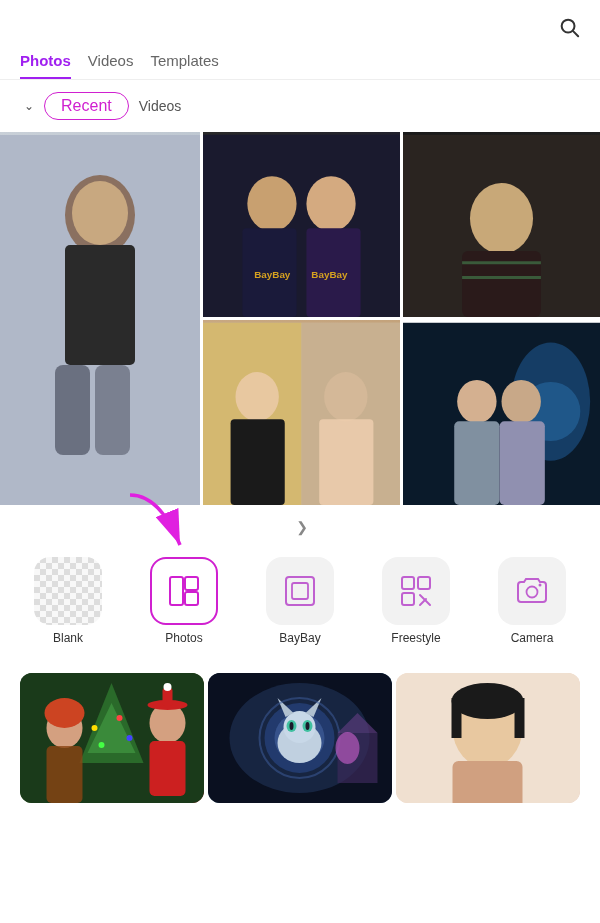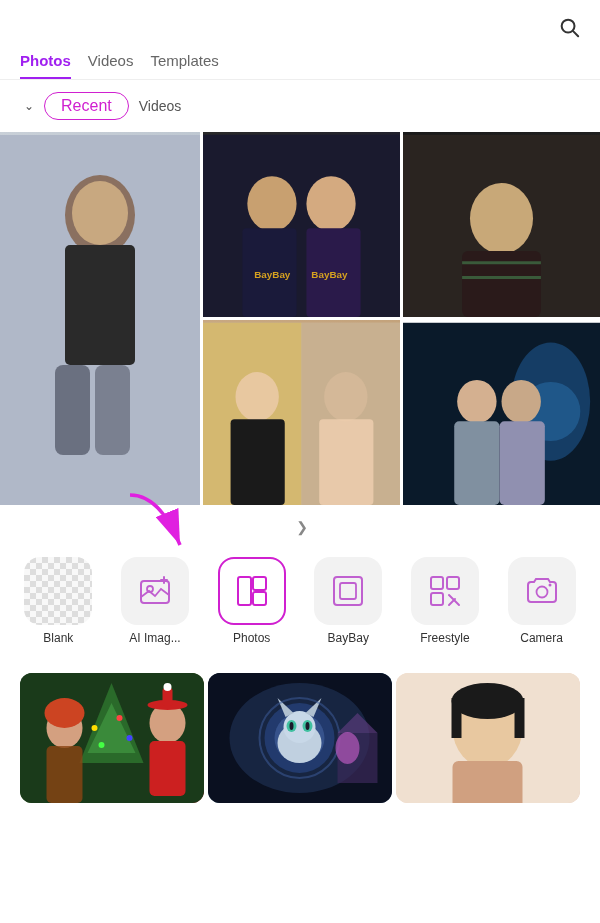--- a/index.html
+++ b/index.html
@@ -331,32 +331,20 @@
 </div>
 
 <div class="create-types">
 
   <div class="create-type">
     <div class="create-type-icon-wrap checkerboard">
     </div>
     <span class="create-type-label">Blank</span>
   </div>
 
-  <div class="create-type">
-    <div class="create-type-icon-wrap">
-      <svg width="36" height="36" viewBox="0 0 36 36">
-        <rect x="4" y="8" width="28" height="22" rx="3" fill="none" stroke="#c060d0" stroke-width="2"></rect>
-        <circle cx="13" cy="16" r="3" fill="none" stroke="#c060d0" stroke-width="1.8"></circle>
-        <polyline points="4,24 12,18 18,23 24,16 32,22" fill="none" stroke="#c060d0" stroke-width="1.8"></polyline>
-        <line x1="27" y1="4" x2="27" y2="10" stroke="#c060d0" stroke-width="2" stroke-linecap="round"></line>
-        <line x1="24" y1="7" x2="30" y2="7" stroke="#c060d0" stroke-width="2" stroke-linecap="round"></line>
-      </svg>
-    </div>
-    <span class="create-type-label">AI Imag...</span>
-  </div>
 
   <div class="create-type">
     <div class="create-type-icon-wrap highlighted">
       <svg width="36" height="36" viewBox="0 0 36 36">
         <rect x="4" y="4" width="13" height="28" rx="2" fill="none" stroke="#d020d0" stroke-width="2"></rect>
         <rect x="19" y="4" width="13" height="13" rx="2" fill="none" stroke="#d020d0" stroke-width="2"></rect>
         <rect x="19" y="19" width="13" height="13" rx="2" fill="none" stroke="#d020d0" stroke-width="2"></rect>
       </svg>
     </div>
     <span class="create-type-label">Photos</span>

